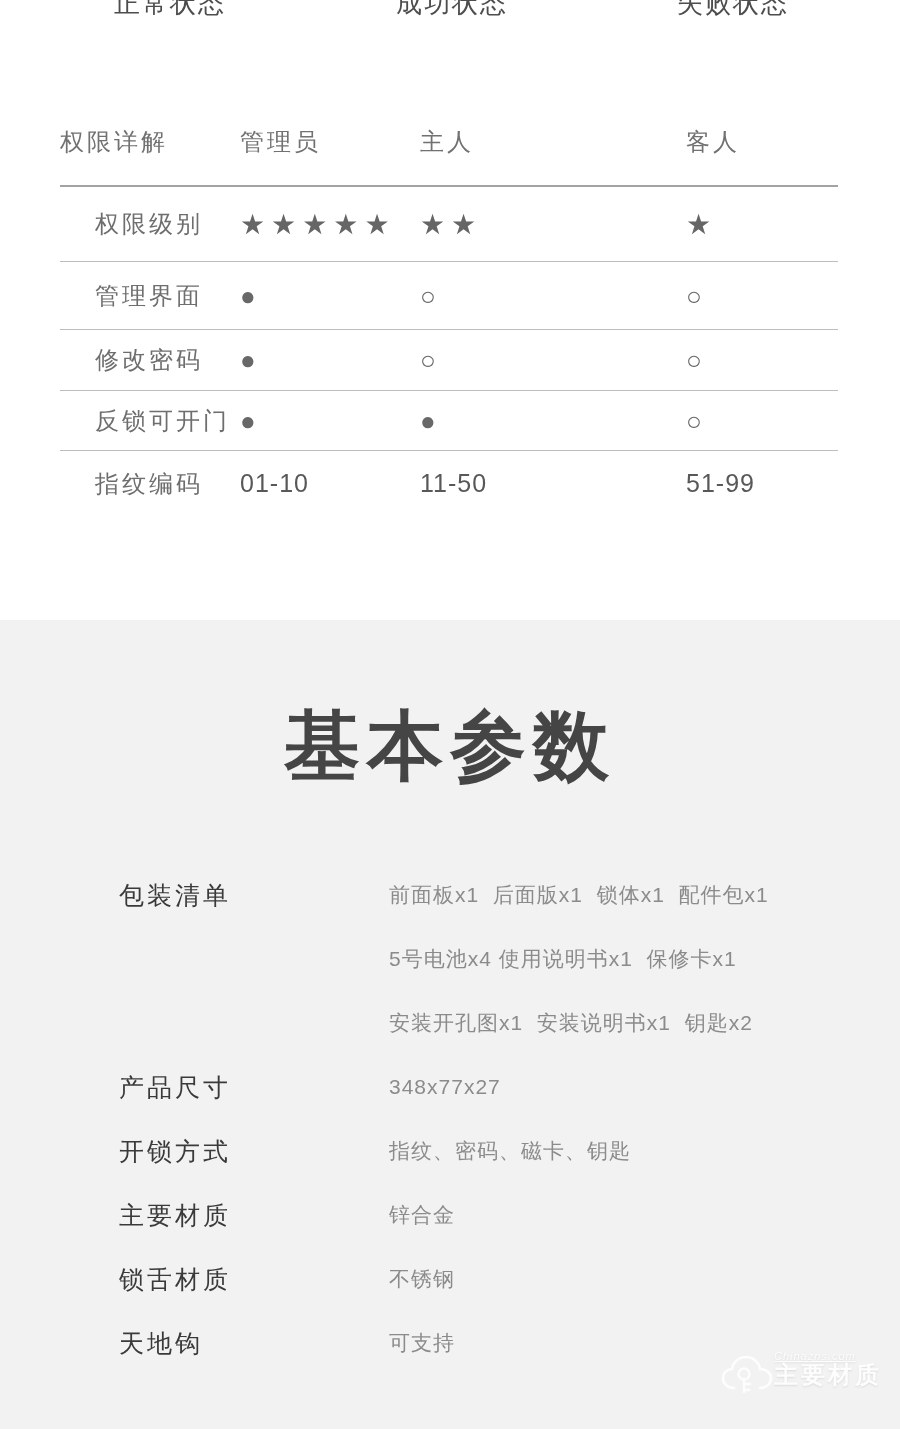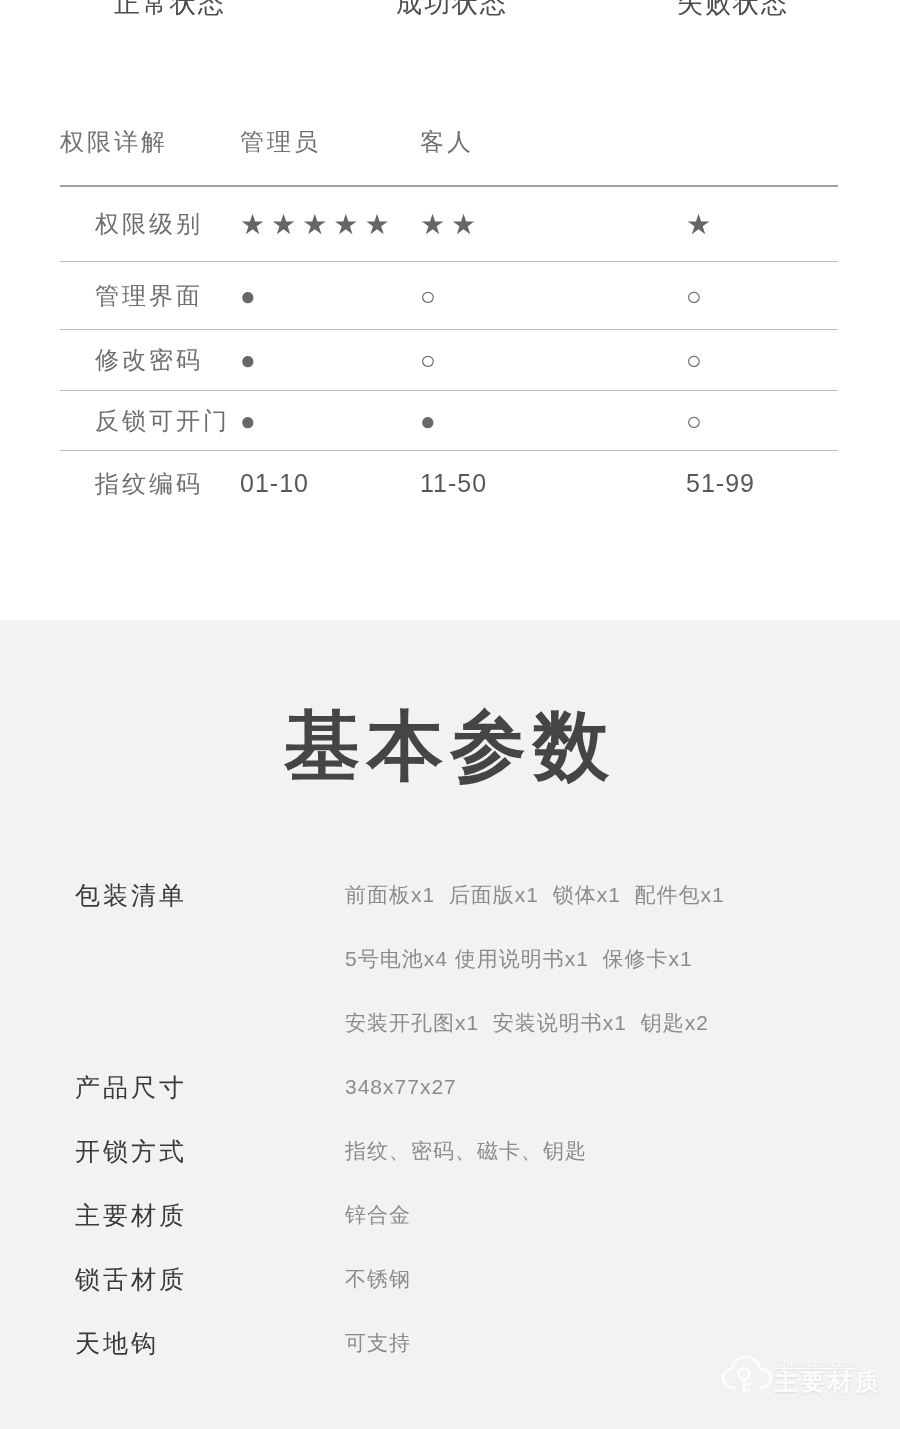--- a/index.html
+++ b/index.html
@@ -52,28 +52,29 @@
     text-align: center;
     font-size: 76px; font-weight: 700; color: #454545;
     letter-spacing: 7px; line-height: 1;
   }
   .spec-list { margin-top: 79px; }
   .spec-row { display: flex; align-items: flex-start; padding-left: 75px; }
   .spec-label {
     width: 270px; flex: 0 0 270px;
     font-size: 25px; color: #3a3a3a; letter-spacing: 3px;
     line-height: 64px;
+    margin-left: 44px;
   }
   .spec-value { font-size: 21px; color: #8b8b8b; letter-spacing: 1px; }
   .spec-value .v-line { line-height: 64px; white-space: pre-wrap; }
 
   
   .watermark {
     position: absolute; top: 1350px; right: 18px;
-    display: flex; align-items: center; gap: 0;
+    display: flex; gap: 0;
     color: #ffffff; opacity: 0.85;
     text-shadow: 0 1px 2px rgba(160,160,160,0.35);
   }
   .wm-icon { width: 54px; height: 52px; flex: 0 0 54px; }
   .wm-text { display: flex; flex-direction: column; line-height: 1.1; }
   .wm-url {
     font-size: 11px; font-style: italic; text-decoration: underline;
     letter-spacing: 1px;
   }
   .wm-name { font-size: 24px; font-weight: 700; letter-spacing: 3px; }
@@ -84,20 +85,21 @@
 <div class="top-captions">
   <span class="top-caption cap-1">正常状态</span>
   <span class="top-caption cap-2">成功状态</span>
   <span class="top-caption cap-3">失败状态</span>
 </div>
 
 <div class="perm-table">
   <div class="t-row t-head">
     <div>权限详解</div>
     <div>管理员</div>
+    <div>主人</div>
     <div>客人</div>
   </div>
 
   <div class="t-row r-stars">
     <div class="row-label">权限级别</div>
     <div class="stars">★★★★★</div>
     <div class="stars">★★</div>
     <div class="stars">★</div>
   </div>
 

